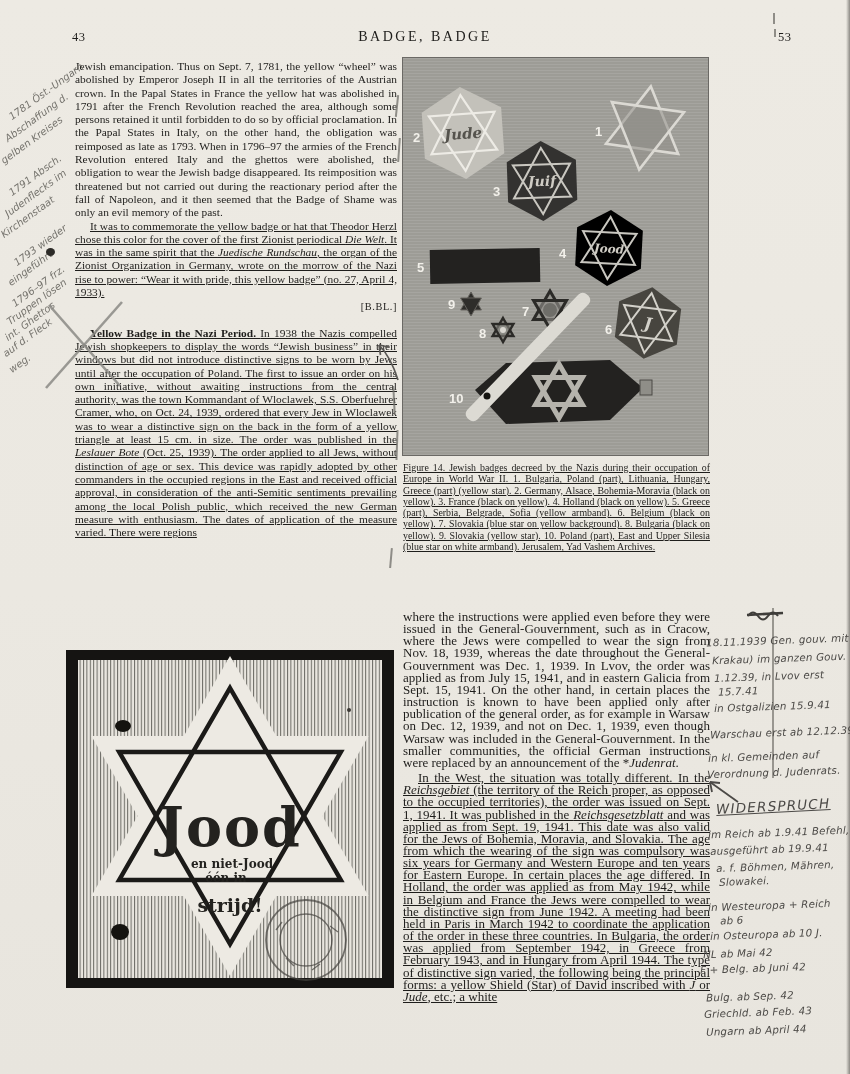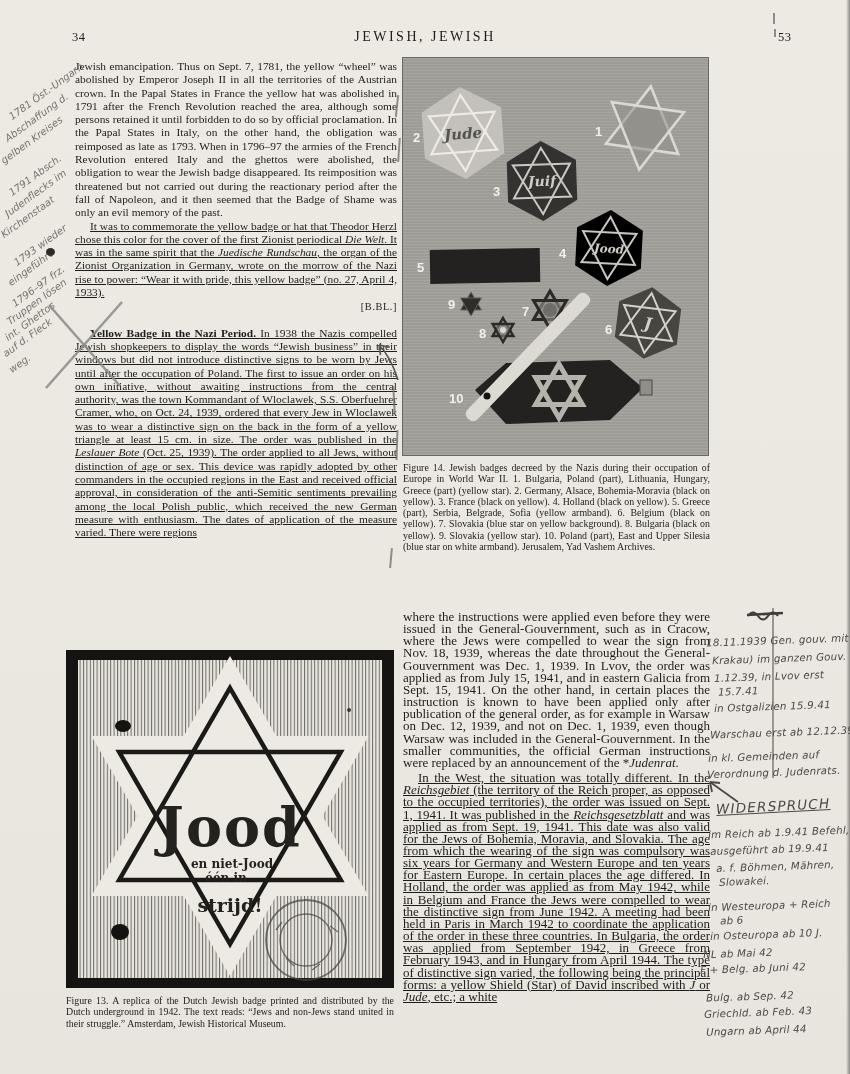--- a/index.html
+++ b/index.html
@@ -17,21 +17,21 @@
         font-size:11.4px;line-height:13.3px;text-align:justify;}
   .col-right-text{position:absolute;left:403px;top:611px;width:307px;
         font-size:13px;line-height:12.15px;text-align:justify;}
   .body-p{margin:0;}
   .indent{text-indent:15px;text-decoration:underline;}
   .spaced{margin-top:13px;}
   .p-gap{margin-top:3px;}
   .attribution{text-align:right;font-size:10.3px;margin-top:1px;letter-spacing:.6px;}
   
   .caption{position:absolute;font-size:9.9px;line-height:11.3px;text-align:justify;}
-  .cap14{left:403px;top:462px;width:307px;}
+  .cap14{left:403px;top:462px;width:307px;text-decoration:underline;}
   .cap13{left:66px;top:995px;width:328px;}
   
   .fig14{position:absolute;left:403px;top:58px;width:305px;height:397px;
         box-shadow:0 0 0 1px #6b6965;}
   .fig13{position:absolute;left:66px;top:650px;width:328px;height:338px;}
   svg{display:block;}
   .photo-svg text.num{font:700 13px "Liberation Sans",sans-serif;fill:#f2f0ea;}
   .photo-svg text.badgeword{font-family:"DejaVu Serif",serif;font-style:italic;font-weight:700;}
   .fig13-svg text{font-family:"DejaVu Serif",serif;font-weight:700;fill:#23221f;}
   
@@ -44,22 +44,22 @@
   .penmark{position:absolute;width:1.6px;background:#6f6d68;opacity:.75;}
   .dotblob{position:absolute;border-radius:50%;background:#2c2a27;}
   .vline{position:absolute;width:1.5px;background:#56544f;opacity:.55;}
   .markgroup{position:absolute;}
 </style>
 </head>
 <body>
 
 <div class="page">
 
-  <span class="pn" style="left:72px">34</span>
-  <div class="running-head">JEWISH, JEWISH</div>
+  <span class="pn" style="left:72px">43</span>
+  <div class="running-head">BADGE, BADGE</div>
   <span class="pn" style="left:778px">53</span>
 
   <div class="col-left">
     <p class="body-p">Jewish emancipation. Thus on Sept. 7, 1781, the yellow “wheel” was abolished by Emperor Joseph II in all the territories of the Austrian crown. In the Papal States in France the yellow hat was abolished in 1791 after the French Revolution reached the area, although some persons retained it until forbidden to do so by official proclamation. In the Papal States in Italy, on the other hand, the obligation was reimposed as late as 1793. When in 1796–97 the armies of the French Revolution entered Italy and the ghettos were abolished, the obligation to wear the Jewish badge disappeared. Its reimposition was threatened but not carried out during the reactionary period after the fall of Napoleon, and it then seemed that the Badge of Shame was only an evil memory of the past.</p>
     <p class="body-p indent"><span>It was to commemorate the yellow badge or hat that Theodor Herzl chose this color for the cover of the first Zionist periodical </span><span style="font-style: italic;">Die Welt</span><span>. It was in the same spirit that the </span><span style="font-style: italic;">Juedische Rundschau</span><span>, the organ of the Zionist Organization in Germany, wrote on the morrow of the Nazi rise to power: “Wear it with pride, this yellow badge” (no. 27, April 4, 1933).</span></p>
     <div class="attribution">[B.BL.]</div>
     <p class="body-p indent spaced"><span style="font-weight: bold;">Yellow Badge in the Nazi Period. </span><span>In 1938 the Nazis compelled Jewish shopkeepers to display the words “Jewish business” in their windows but did not introduce distinctive signs to be worn by Jews until after the occupation of Poland. The first to issue an order on his own initiative, without awaiting instructions from the central authority, was the town Kommandant of Wloclawek, S.S. Oberfuehrer Cramer, who, on Oct. 24, 1939, ordered that every Jew in Wloclawek was to wear a distinctive sign on the back in the form of a yellow triangle at least 15 cm. in size. The order was published in the </span><span style="font-style: italic;">Leslauer Bote</span><span> (Oct. 25, 1939). The order applied to all Jews, without distinction of age or sex. This device was rapidly adopted by other commanders in the occupied regions in the East and received official approval, in consideration of the anti-Semitic sentiments prevailing among the local Polish public, which received the new German measure with enthusiasm. The dates of application of the measure varied. There were regions</span></p>
   </div>
 
   <div class="fig14">
@@ -187,21 +187,20 @@
         <circle r="26" fill="none" stroke="#45433f" stroke-width="1.4"></circle>
         <path d="M-20,18 L-12,26 M6,30 L14,24 M24,-14 L32,-8 M-30,-10 L-24,-18" stroke="#45433f" stroke-width="1.4"></path>
       </g>
 
       <ellipse cx="57" cy="76" rx="8" ry="6" fill="#14130f"></ellipse>
       <ellipse cx="54" cy="282" rx="9" ry="8" fill="#14130f"></ellipse>
       <circle cx="283" cy="60" r="2" fill="#3b3935"></circle>
     </svg>
   </div>
 
-  <div class="caption cap13">Figure 13. A replica of the Dutch Jewish badge printed and distributed by the Dutch underground in 1942. The text reads: “Jews and non-Jews stand united in their struggle.” Amsterdam, Jewish Historical Museum.</div>
 
   <div>
     <span class="hw pencil" style="left:10px;top:112px">1781 Öst.-Ungarn</span>
     <span class="hw pencil" style="left:6px;top:134px">Abschaffung d.</span>
     <span class="hw pencil" style="left:2px;top:156px">gelben Kreises</span>
     <span class="hw pencil" style="left:10px;top:188px">1791 Absch.</span>
     <span class="hw pencil" style="left:6px;top:209px">Judenflecks im</span>
     <span class="hw pencil" style="left:2px;top:230px">Kirchenstaat</span>
     <span class="hw pencil" style="left:15px;top:258px">1793 wieder</span>
     <span class="hw pencil" style="left:9px;top:278px">eingeführt</span>

